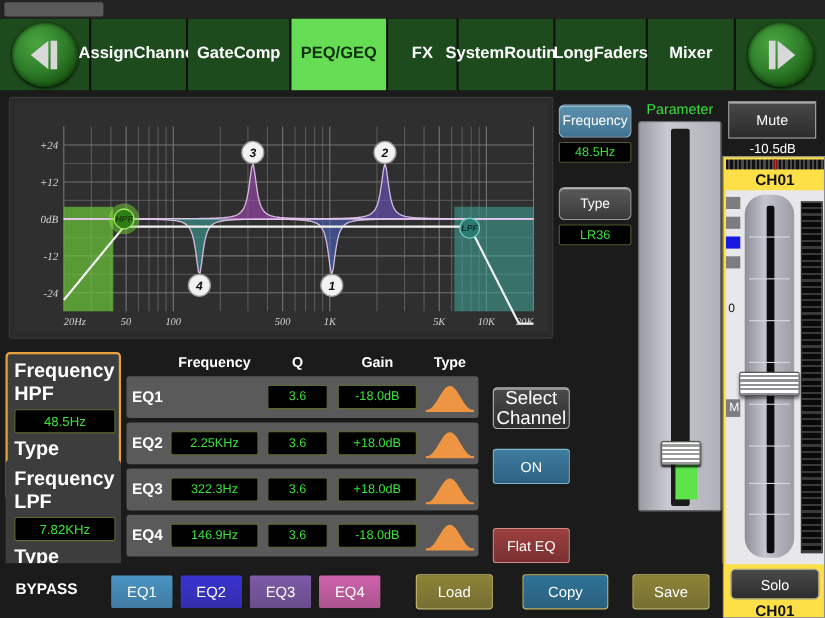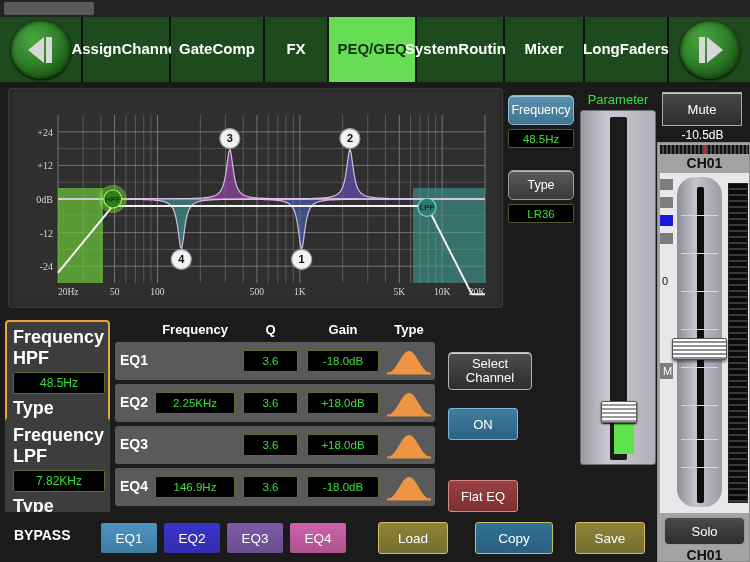--- a/index.html
+++ b/index.html
@@ -30,21 +30,21 @@
     display:flex; align-items:center; justify-content:center; cursor:pointer; }
   .tri { width:0;height:0; }
   .tri-l { border-top:13px solid transparent; border-bottom:13px solid transparent;
     border-right:16px solid #d8d8d8; }
   .tri-r { border-top:13px solid transparent; border-bottom:13px solid transparent;
     border-left:16px solid #d8d8d8; }
   .bar-v { width:6px; height:26px; background:#d8d8d8; margin:0 2px; }
 
   
   .graphwrap { position:absolute; left:8px; top:88px; width:495px; height:220px;
-    background:#2b2b2b; border:1px solid #3a3a3a; border-radius:3px; padding:4px; }
+    background:#2b2b2b; border:1px solid #3a3a3a; border-radius:3px; padding:4px;font-style:italic; }
   .graphwrap svg { display:block; }
 
   
   .paramcol { position:absolute; left:508px; top:95px; width:68px; }
   .pbtn { width:66px; height:30px; border-radius:5px; color:#fff; font-size:12.5px;
     display:flex; align-items:center; justify-content:center; cursor:pointer;
     border:1px solid #8fb6cc; background:linear-gradient(#5d91ae,#3f7492);
     box-shadow: inset 0 1px 0 #9ec6dc; }
   .pbtn.grey { border:1px solid #9a9a9a; background:linear-gradient(#5a5a5a,#3a3a3a);
     box-shadow: inset 0 1px 0 #b8b8b8; }
@@ -65,21 +65,21 @@
     border:1px solid #5a5a5a; border-radius:2px; box-shadow:0 1px 2px #000; cursor:pointer; }
 
   
   .mutebtn { position:absolute; left:662px; top:92px; width:80px; height:34px; border-radius:0;
     background:linear-gradient(#484848,#2c2c2c); border:1px solid #aaa;
     box-shadow: inset 0 1px 0 #c9c9c9; color:#fff; font-size:13px;
     display:flex; align-items:center; justify-content:center; cursor:pointer; }
   .dbreadout { position:absolute; left:655px; top:128px; width:95px; text-align:center;
     color:#fff; font-size:12px; }
   .strip { position:absolute; left:657px; top:142px; width:93px; height:420px;
-    background:#a3a3a3; border:1px solid #8e8e90; }
+    background:#fde047; border:1px solid #8e8e90; }
   .meterbar { position:absolute; left:2px; top:2px; width:89px; height:9px;
     background:repeating-linear-gradient(90deg,#111 0 2px,#4a4a4a 2px 4px); }
   .meterbar .redtick { position:absolute; left:44px; top:0; width:2px; height:9px; background:#e02020; }
   .chlabel { position:absolute; left:0; top:12px; width:93px; text-align:center;
     color:#111; font-size:14px; font-weight:bold; }
   .faderzone { position:absolute; left:2px; top:30px; width:89px; height:340px; background:#e8e8ea; }
   .sidemarks { position:absolute; left:0; top:0; width:14px; height:340px; }
   .smk { position:absolute; left:0; width:13px; height:11px; background:#7d7d80; }
   .smk.blue { background:#1818e0; }
   .smklabel { position:absolute; left:2px; color:#111; font-size:11px; }
@@ -116,23 +116,23 @@
   .eqname { position:absolute; left:5px; top:10px; color:#fff; font-size:14px; font-weight:bold; }
   .eqfield { position:absolute; top:8px; height:22px; background:#000;
     border:1px solid #5c6b30; color:#3ae03a; font-size:11.5px;
     display:flex; align-items:center; justify-content:center; border-radius:2px; cursor:pointer; }
   .f-freq { left:40px; width:80px; }
   .f-q    { left:128px; width:55px; }
   .f-gain { left:192px; width:72px; }
   .f-type { left:272px; top:5px; width:44px; height:28px; }
 
   
-  .selbtn { position:absolute; left:448px; top:352px; width:84px; height:38px; border-radius:4px;
+  .selbtn { position:absolute; left:448px; top:352px; width:70px; height:38px; border-radius:4px;
     background:linear-gradient(#4c4c4c,#2e2e2e); border:1px solid #b5b5b5;
-    box-shadow: inset 0 1px 0 #cfcfcf; color:#fff; font-size:13px; line-height:1.05;
+    box-shadow: inset 0 1px 0 #cfcfcf; color:#fff; font-size:17px; line-height:1.05;
     display:flex; align-items:center; justify-content:center; text-align:center; cursor:pointer; }
   .onbtn { position:absolute; left:448px; top:408px; width:70px; height:32px; border-radius:3px;
     background:linear-gradient(#3f7c9e,#2d6384); border:1px solid #7fb6d2; color:#fff;
     font-size:13px; display:flex; align-items:center; justify-content:center; cursor:pointer; }
   .flatbtn { position:absolute; left:448px; top:452px; width:70px; height:32px; border-radius:3px;
     background:linear-gradient(#9d4040,#7b3030); border:1px solid #d08a8a; color:#fff;
     font-size:13px; display:flex; align-items:center; justify-content:center; cursor:pointer;margin-top:28px; }
 
   
   .bottombar { position:absolute; left:0; top:512px; width:657px; height:50px; background:#1b1b1b; }
@@ -158,36 +158,36 @@
     </div>
     <div id="navitems" style="display:flex;gap:2px;flex:1 1 auto;">
         <div class="navbtn" style="width: 86px;">
           <div>Assign</div>
           <div>Channel</div>
         </div>
         <div class="navbtn" style="width: 92px;">
           <div>Gate</div>
           <div>Comp</div>
         </div>
+        <div class="navbtn active" style="width: 86px;">
+          <div>PEQ/GEQ</div>
+        </div>
         <div class="navbtn" style="width: 62px;">
           <div>FX</div>
-        </div>
-        <div class="navbtn active" style="width: 86px;">
-          <div>PEQ/GEQ</div>
         </div>
         <div class="navbtn" style="width: 86px;">
           <div>System</div>
           <div>Routing</div>
         </div>
-        <div class="navbtn" style="width: 78px;">
-          <div>Mixer</div>
-        </div>
         <div class="navbtn" style="width: 82px;">
           <div>Long</div>
           <div>Faders</div>
+        </div>
+        <div class="navbtn" style="width: 78px;">
+          <div>Mixer</div>
         </div>
       </div>
     <div class="navarrow">
       <div class="knob">
         <div class="bar-v"></div>
           <div class="tri tri-r"></div>
       </div>
     </div>
   </div>
 
@@ -381,20 +381,21 @@
         <div class="eqfield f-freq">2.25KHz</div>
         <div class="eqfield f-q">3.6</div>
         <div class="eqfield f-gain">+18.0dB</div>
         <div class="f-type" style="position:absolute;"><svg width="44" height="28" viewBox="0 0 44 28">
             <path d="M0,26 C10,26 14,4 22,4 C30,4 34,26 44,26 L44,27 L0,27 Z" fill="#ed9542"></path>
             <line x1="0" y1="26.5" x2="44" y2="26.5" stroke="#ed9542" stroke-width="2"></line>
           </svg></div>
       </div>
       <div class="eqrow" style="top: 426px;">
         <div class="eqname">EQ3</div>
+        <div class="eqfield f-freq">322.3Hz</div>
         <div class="eqfield f-q">3.6</div>
         <div class="eqfield f-gain">+18.0dB</div>
         <div class="f-type" style="position:absolute;"><svg width="44" height="28" viewBox="0 0 44 28">
             <path d="M0,26 C10,26 14,4 22,4 C30,4 34,26 44,26 L44,27 L0,27 Z" fill="#ed9542"></path>
             <line x1="0" y1="26.5" x2="44" y2="26.5" stroke="#ed9542" stroke-width="2"></line>
           </svg></div>
       </div>
       <div class="eqrow" style="top: 468px;">
         <div class="eqname">EQ4</div>
         <div class="eqfield f-freq">146.9Hz</div>

